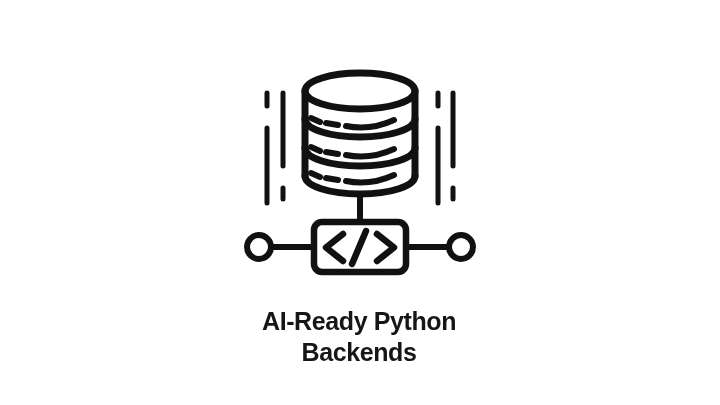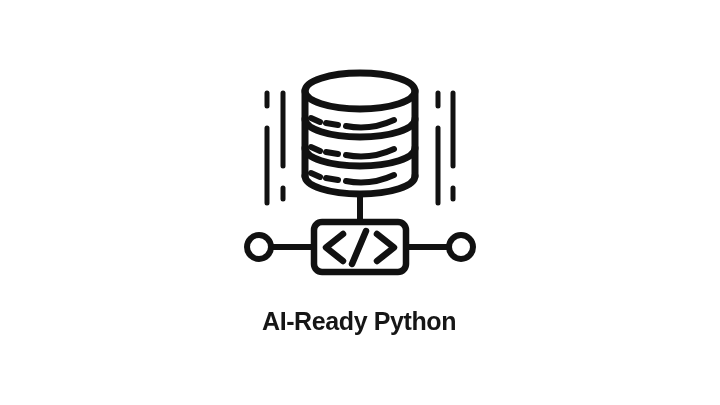--- a/index.html
+++ b/index.html
@@ -100,15 +100,16 @@
       <g stroke-width="6">
         <path d="M409 247 H447"></path>
         <circle cx="461" cy="247" r="12"></circle>
       </g>
 
     </g>
   </svg>
 
   <div class="caption">
     <div>AI-Ready Python</div>
+    <div>Backends</div>
   </div>
 
 </div>
 
 </body></html>

